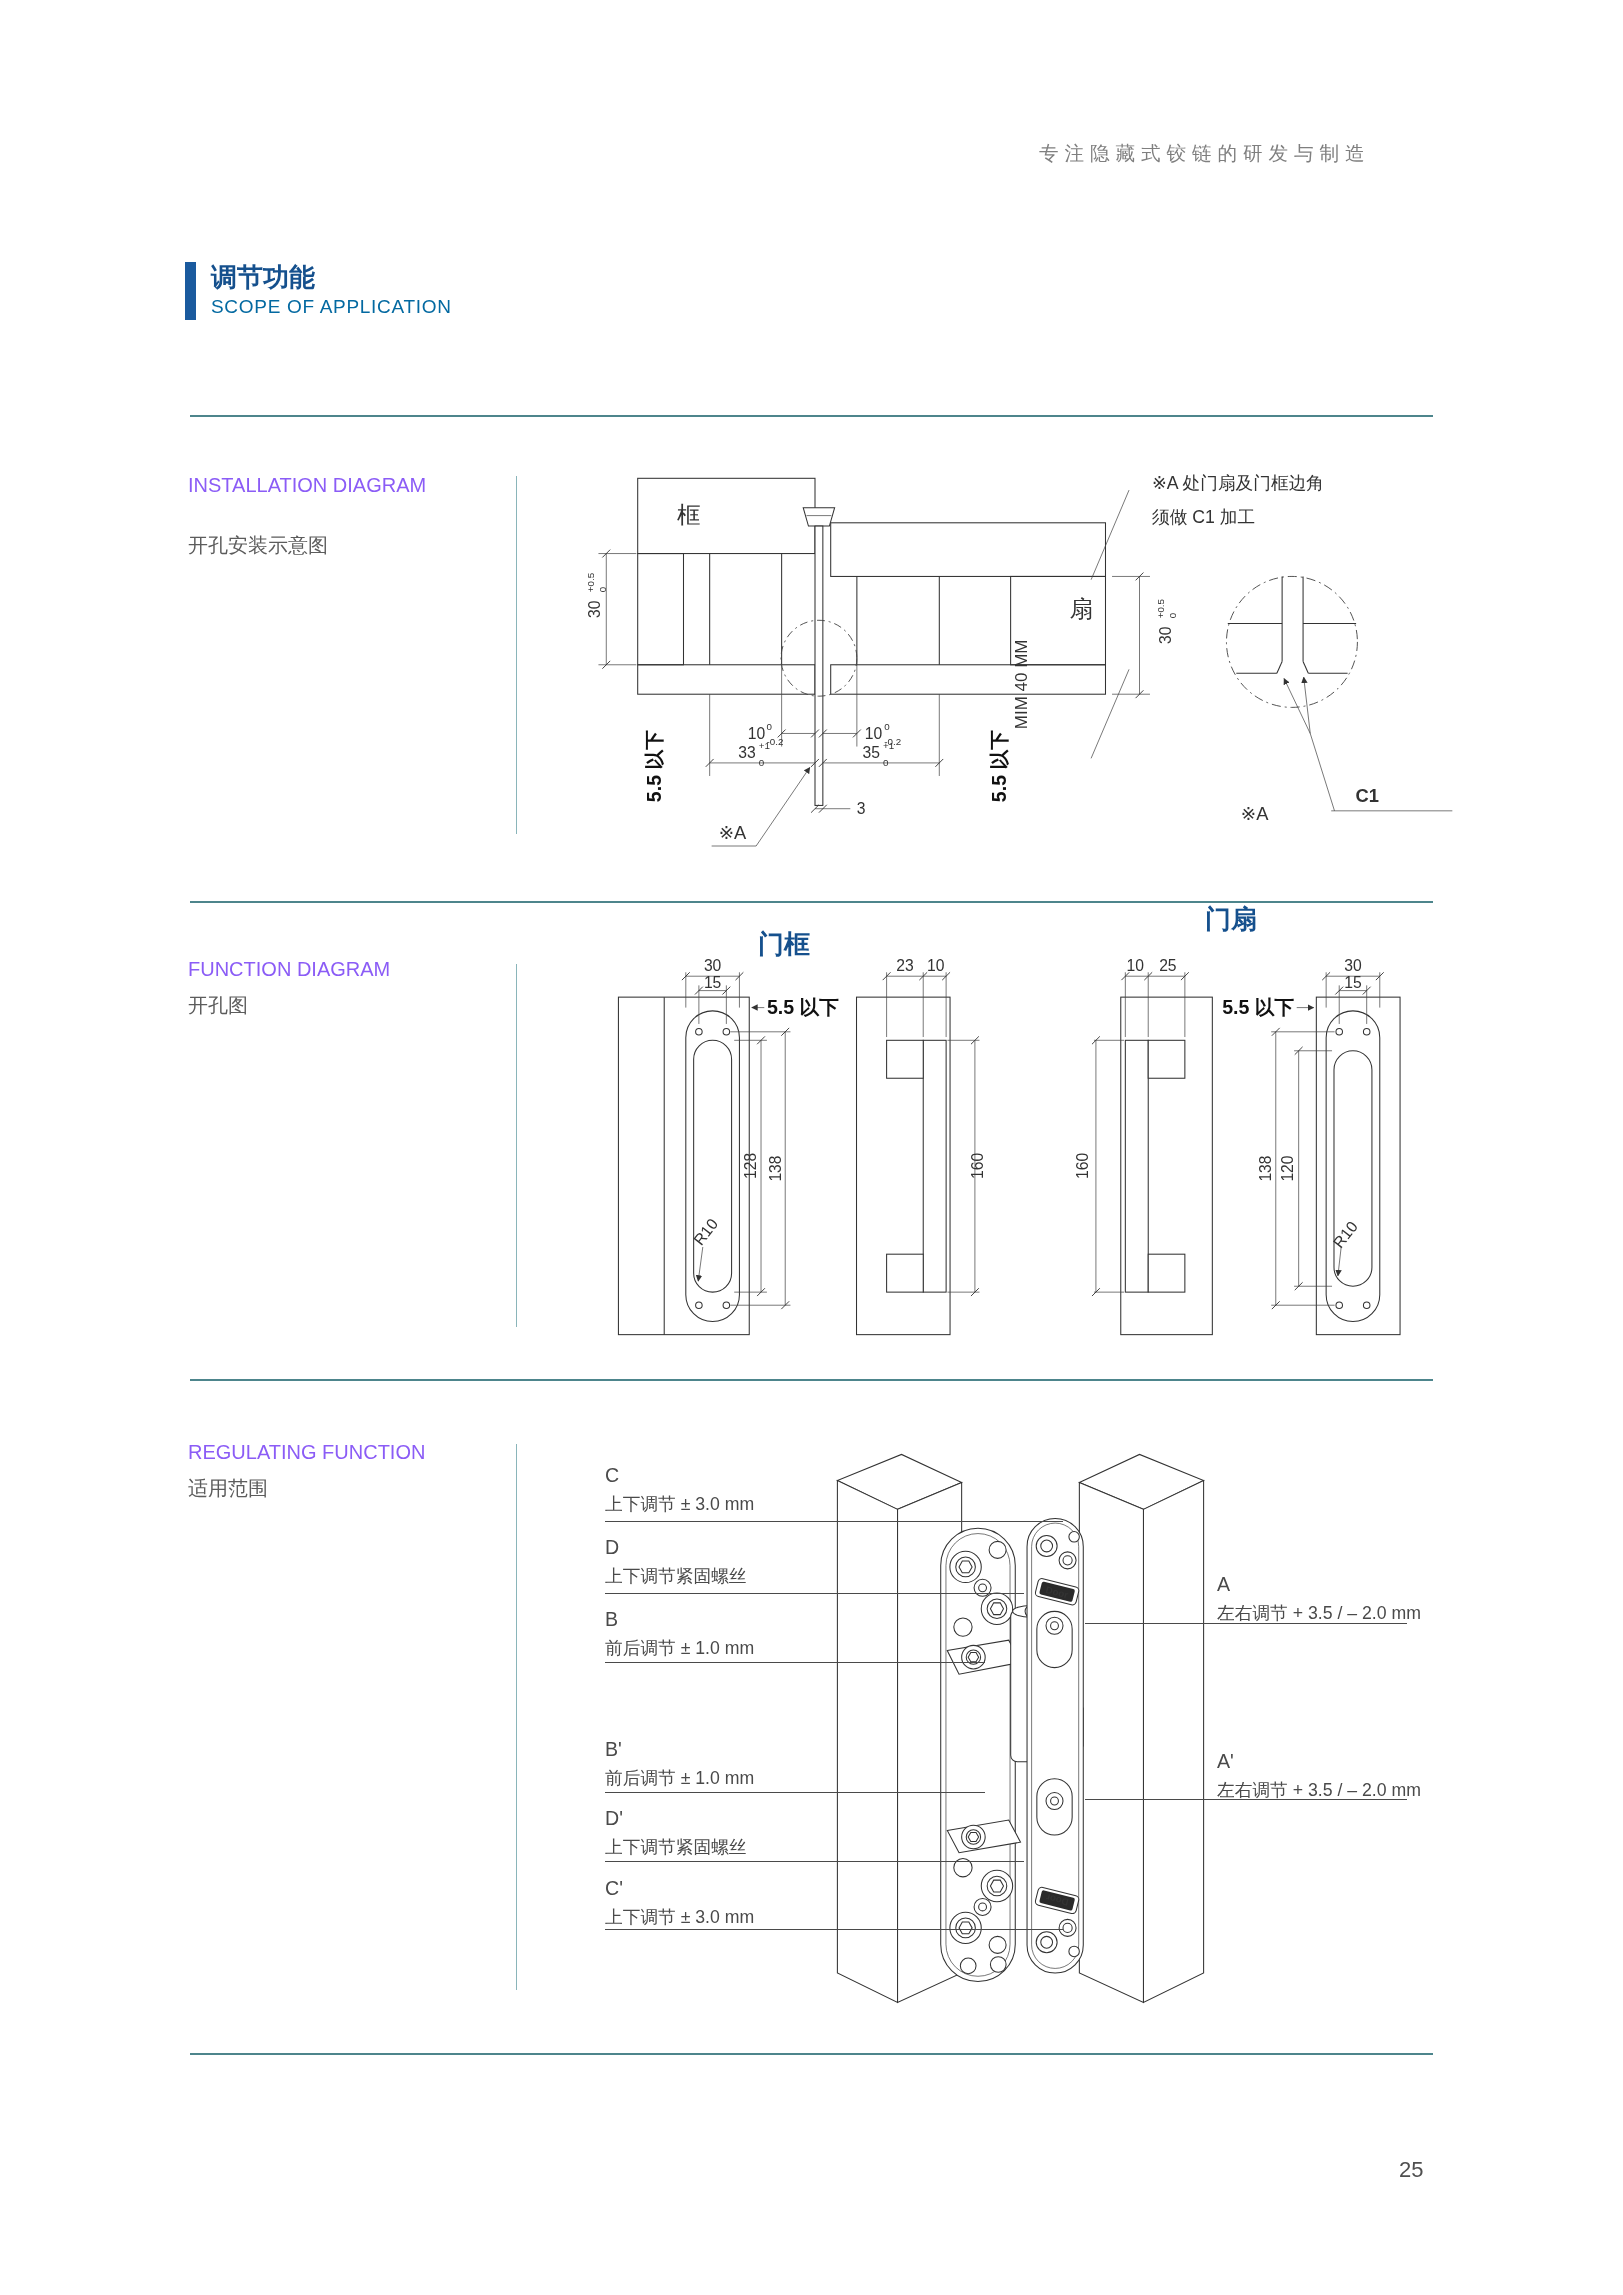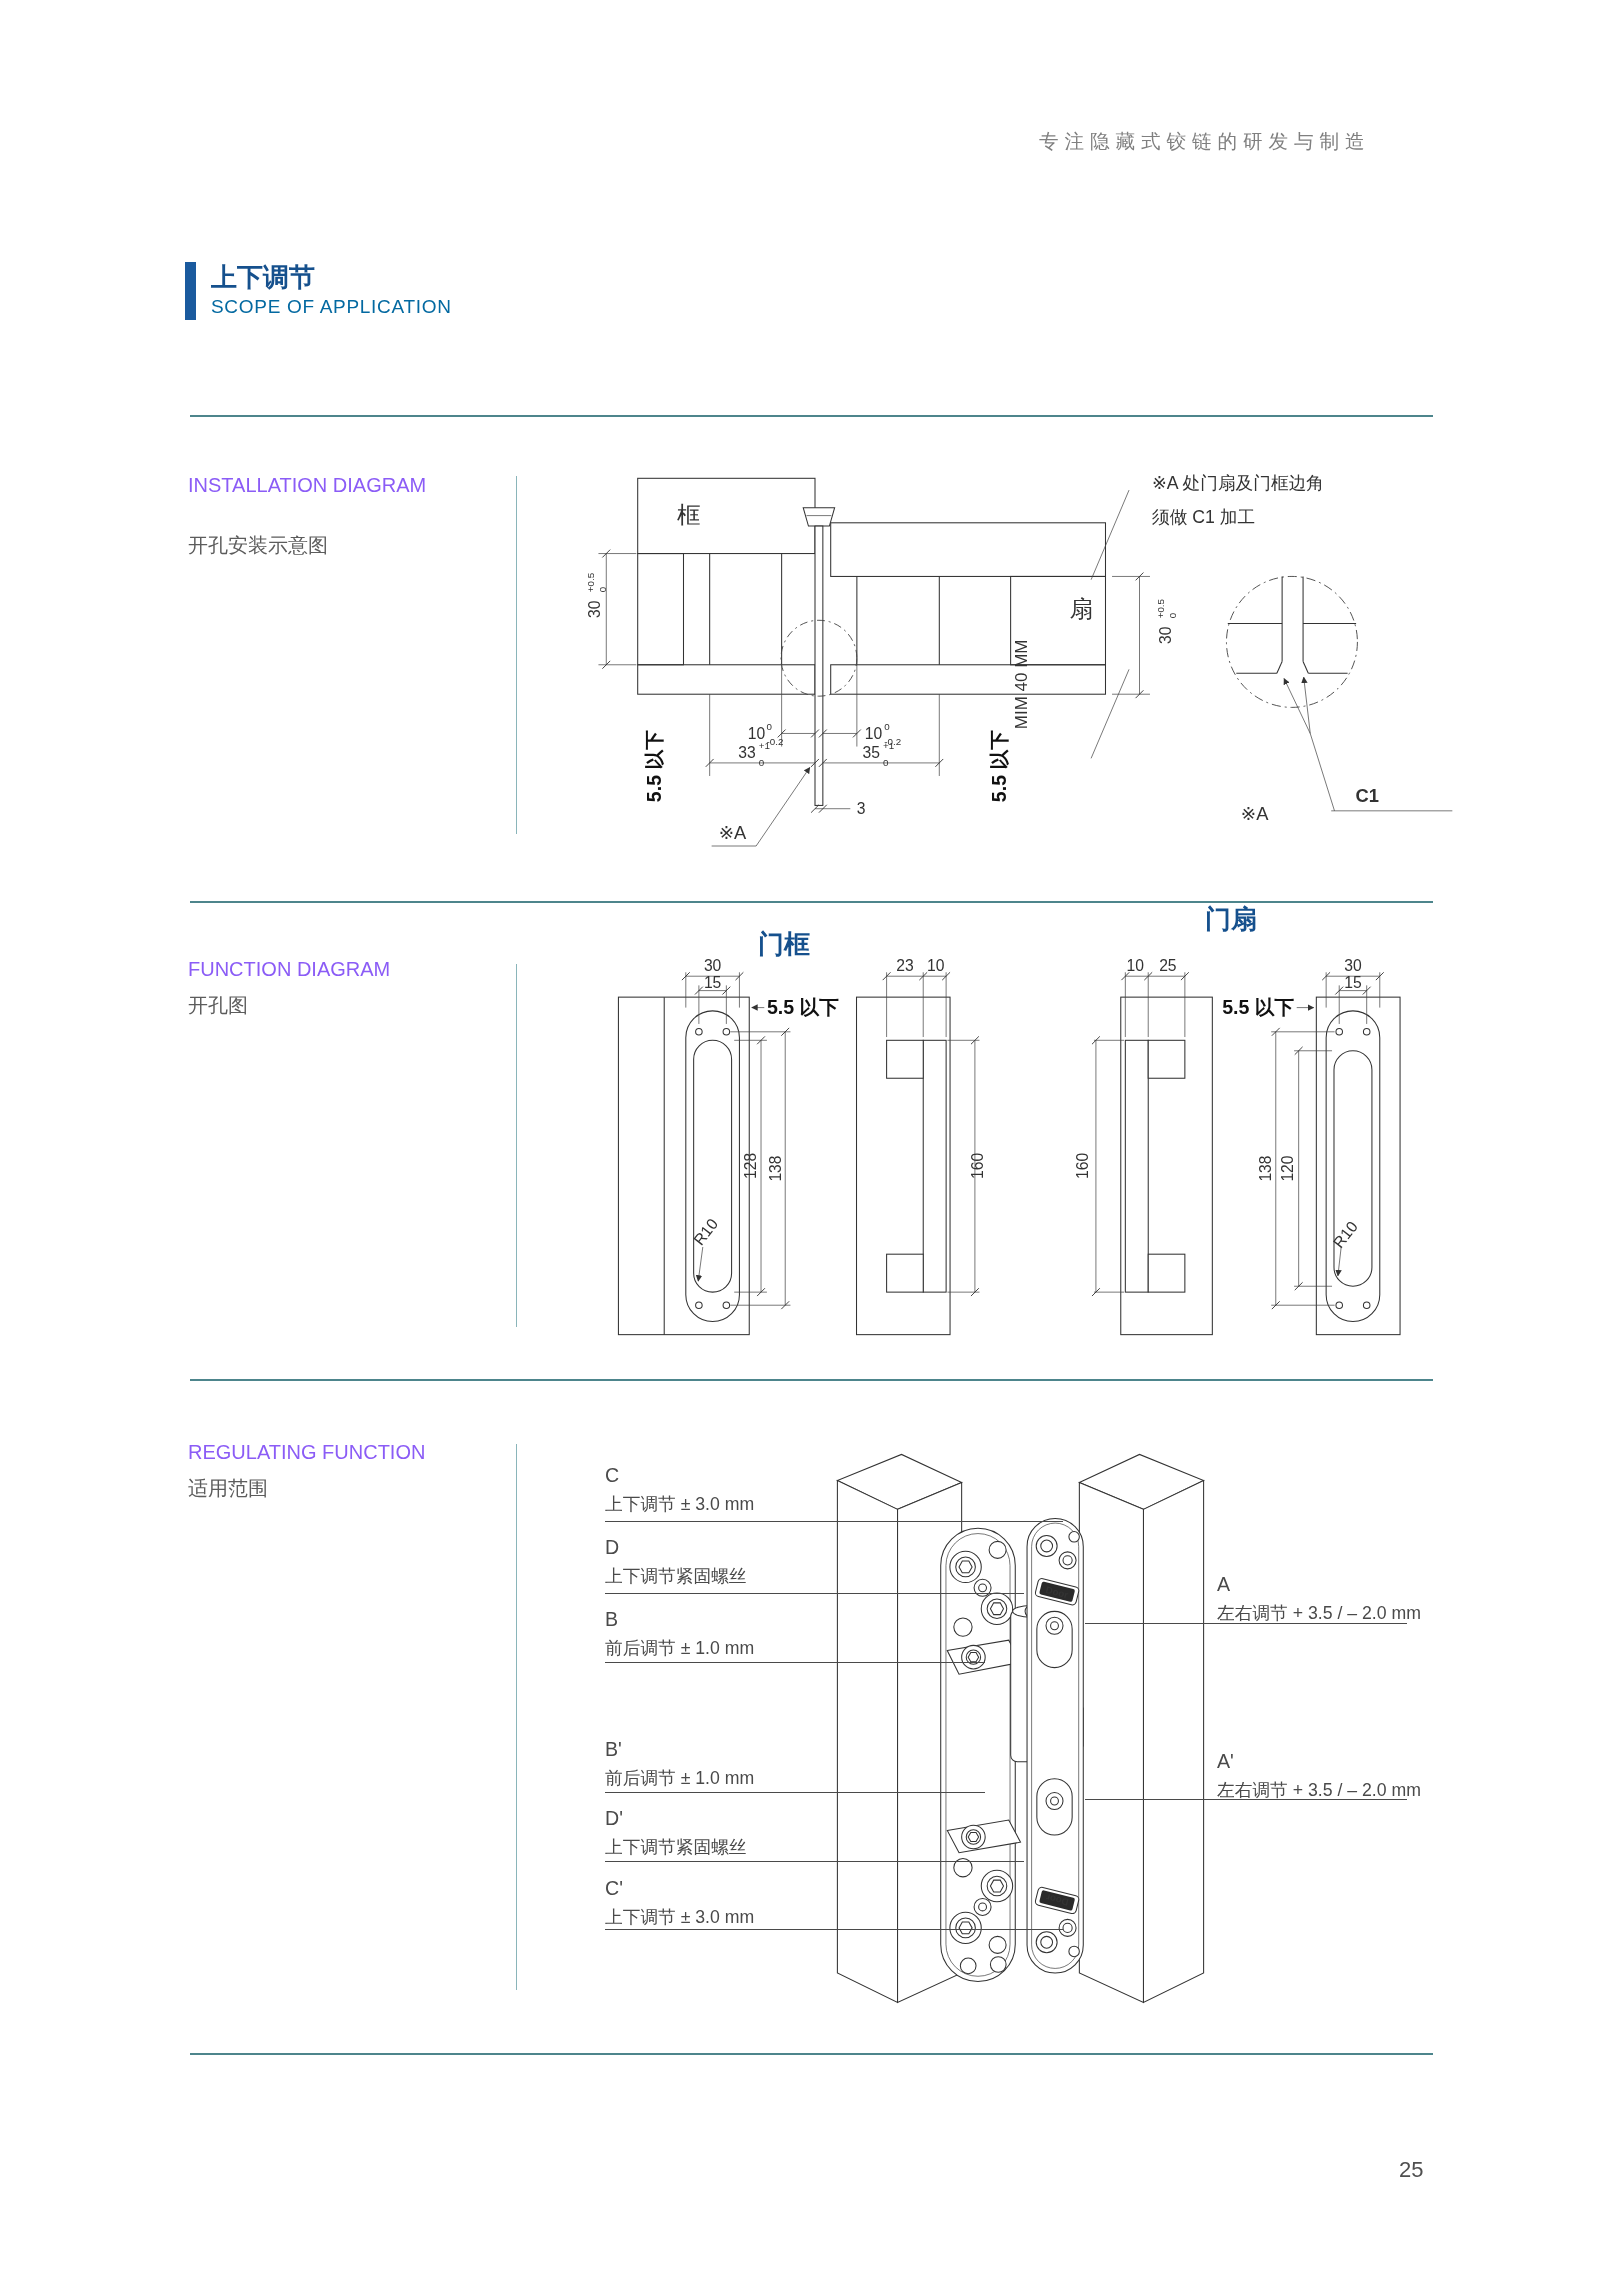--- a/index.html
+++ b/index.html
@@ -1,20 +1,20 @@
 <!DOCTYPE html>
 <html style="font-size:10.5px"><head>
 <meta charset="utf-8">
 <style>
   html,body{margin:0;padding:0;}
   body{width:1623px;height:2295px;position:relative;background:#ffffff;
        font-family:"Liberation Sans","DejaVu Sans",sans-serif;overflow:hidden;}
   .hdiv{position:absolute;height:2px;background:#4d858c;}
   .vrule{position:absolute;width:1.3px;background:#8ab5ba;}
-  .hdr{position:absolute;font-size:19.6px;letter-spacing:5.9px;color:#7f7f7f;white-space:nowrap;}
+  .hdr{position:absolute;font-size:19.6px;letter-spacing:5.9px;color:#7f7f7f;white-space:nowrap;margin-top:12px;}
   .scope-bar{position:absolute;width:11px;height:58px;background:#1a5a9e;}
   .scope-zh{position:absolute;font-size:26px;font-weight:bold;color:#15508d;}
   .scope-en{position:absolute;font-size:19px;color:#0369a1;letter-spacing:0.7px;}
   .sec-en{position:absolute;font-size:20px;color:#8b5cf6;white-space:nowrap;}
   .sec-zh{position:absolute;font-size:20px;color:#5c5c5c;white-space:nowrap;}
   .blue-lbl{position:absolute;font-size:26px;font-weight:bold;color:#15508d;white-space:nowrap;}
   .note{position:absolute;font-size:17.7px;color:#333;line-height:34px;white-space:nowrap;}
   .callout{position:absolute;white-space:nowrap;}
   .callout .k{font-size:19.6px;color:#4a4a4a;}
   .callout .d{font-size:17.7px;color:#4a4a4a;margin-top:5.2px;}
@@ -33,21 +33,21 @@
   .sw{stroke:#333;stroke-width:1.6;fill:#ffffff;}
   .thin{stroke:#444;stroke-width:1.1;fill:none;}
   .dk{fill:#2a2a2a;}
 </style>
 </head>
 <body>
 
 <div class="hdr" style="left:1039px;top:128px;">专注隐藏式铰链的研发与制造</div>
 
 <div class="scope-bar" style="left:185px;top:262px;"></div>
-<div class="scope-zh" style="left:211px;top:260px;">上下调节</div>
+<div class="scope-zh" style="left:211px;top:260px;">调节功能</div>
 <div class="scope-en" style="left:211px;top:296px;">SCOPE OF APPLICATION</div>
 
 <div class="hdiv" style="left:190px;top:415px;width:1243px;"></div>
 <div class="hdiv" style="left:190px;top:901px;width:1243px;"></div>
 <div class="hdiv" style="left:190px;top:1379px;width:1243px;"></div>
 <div class="hdiv" style="left:190px;top:2053px;width:1243px;"></div>
 
 <div class="vrule" style="left:516px;top:476px;height:358px;"></div>
 <div class="vrule" style="left:516px;top:964px;height:363px;"></div>
 <div class="vrule" style="left:516px;top:1444px;height:546px;"></div>

